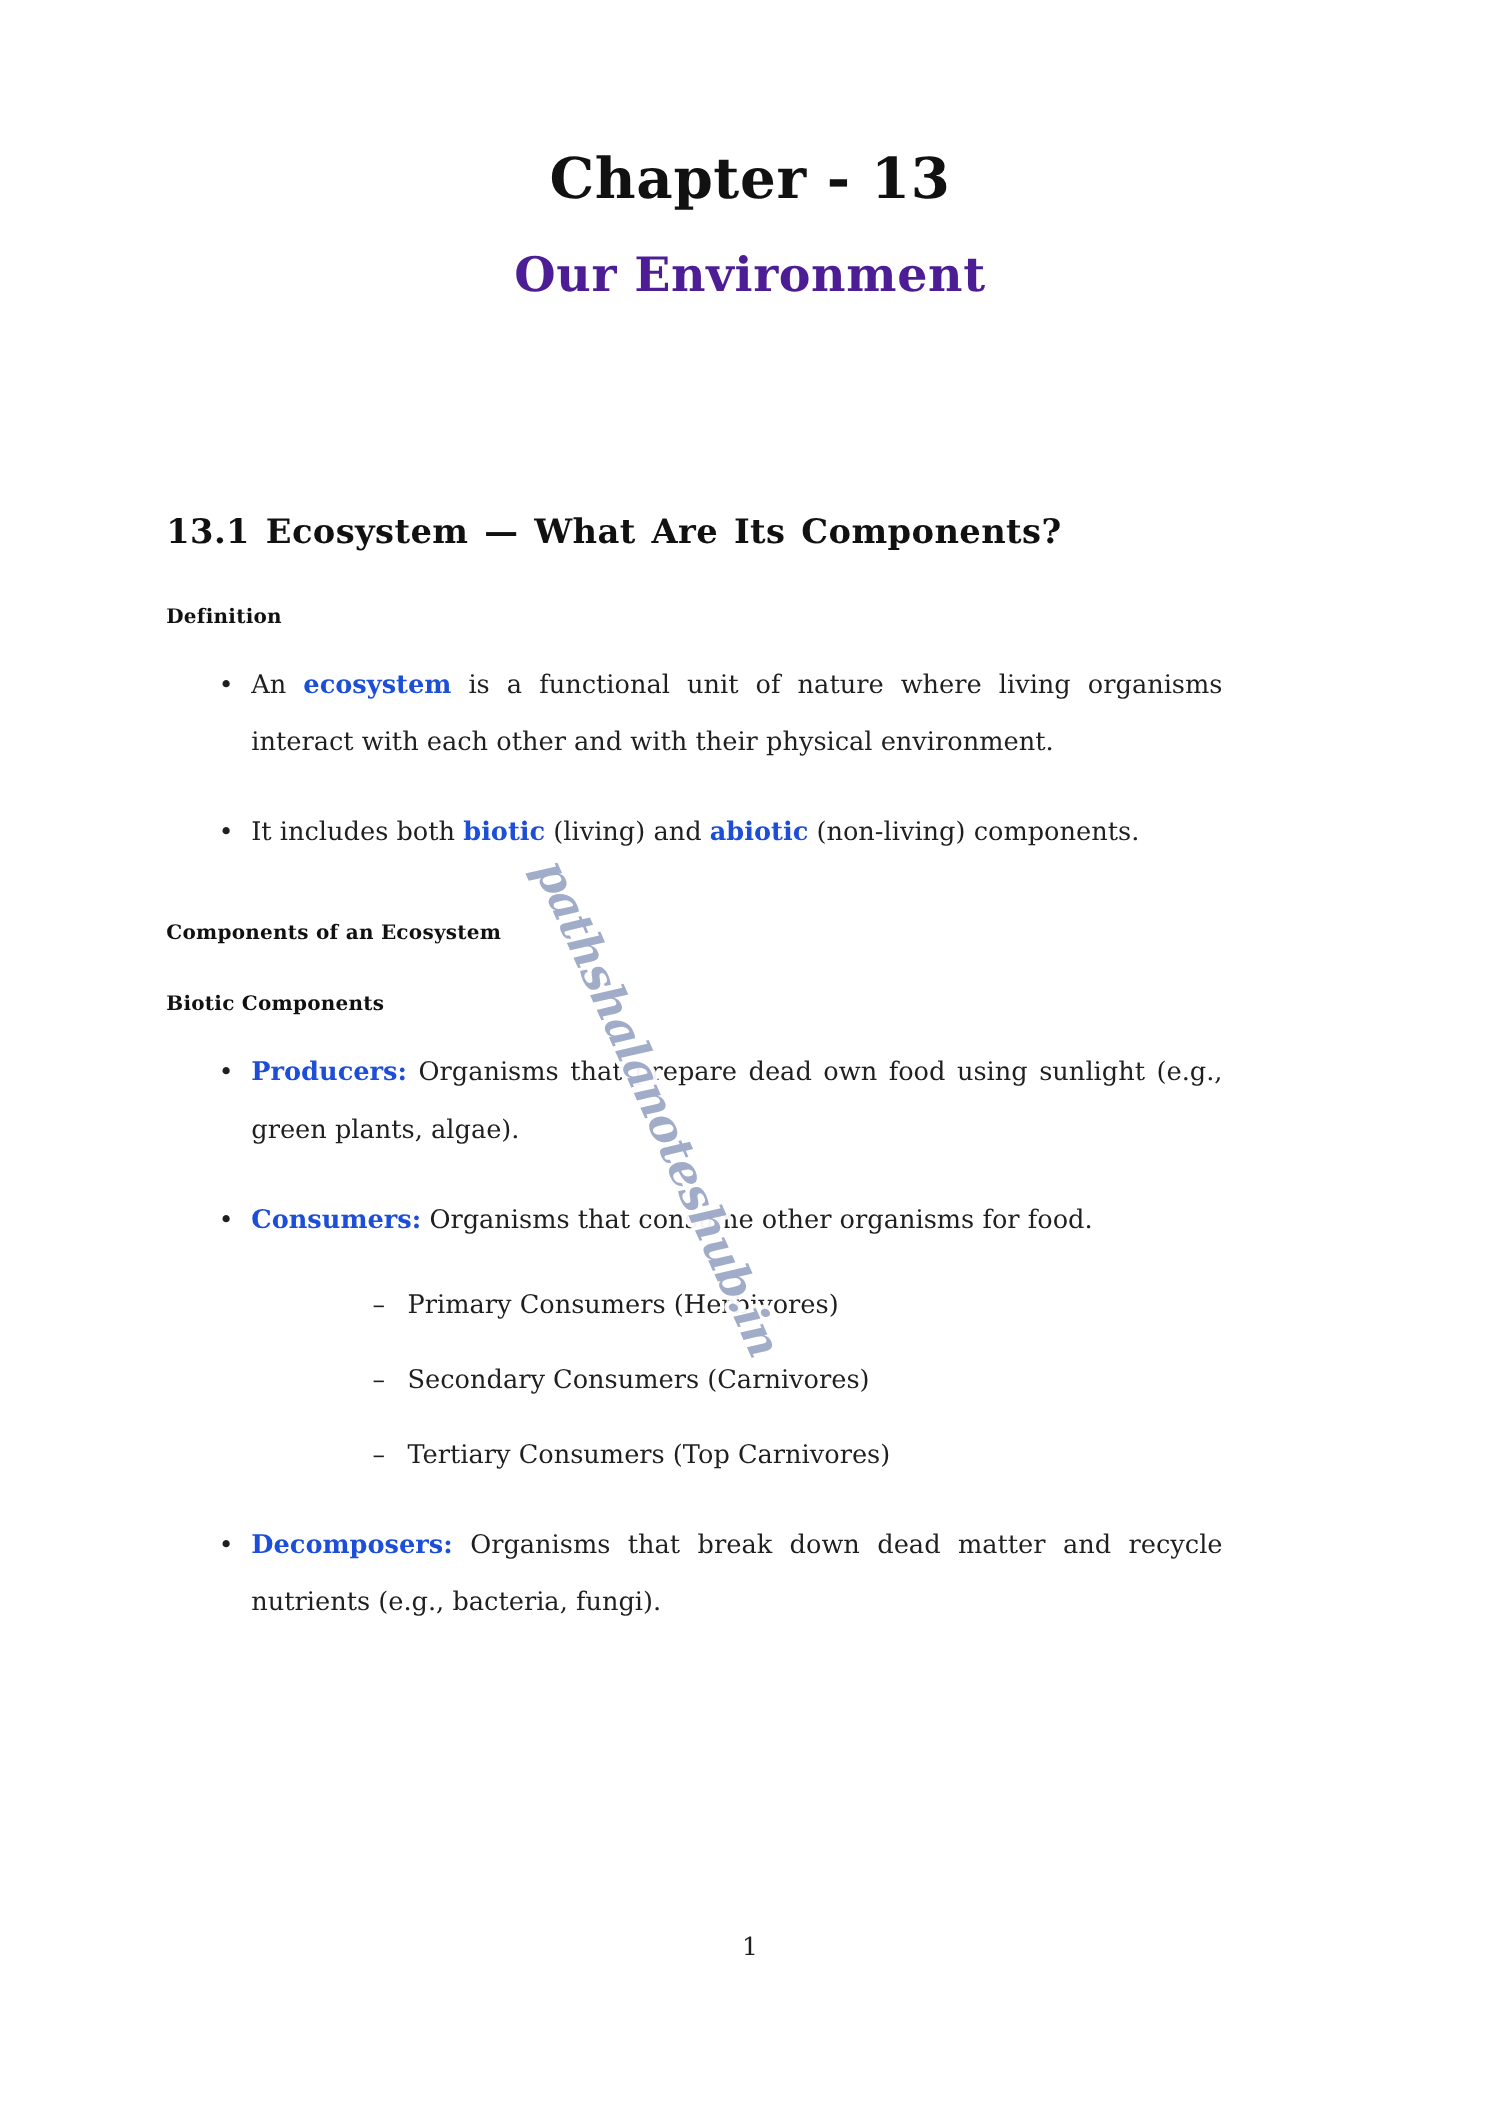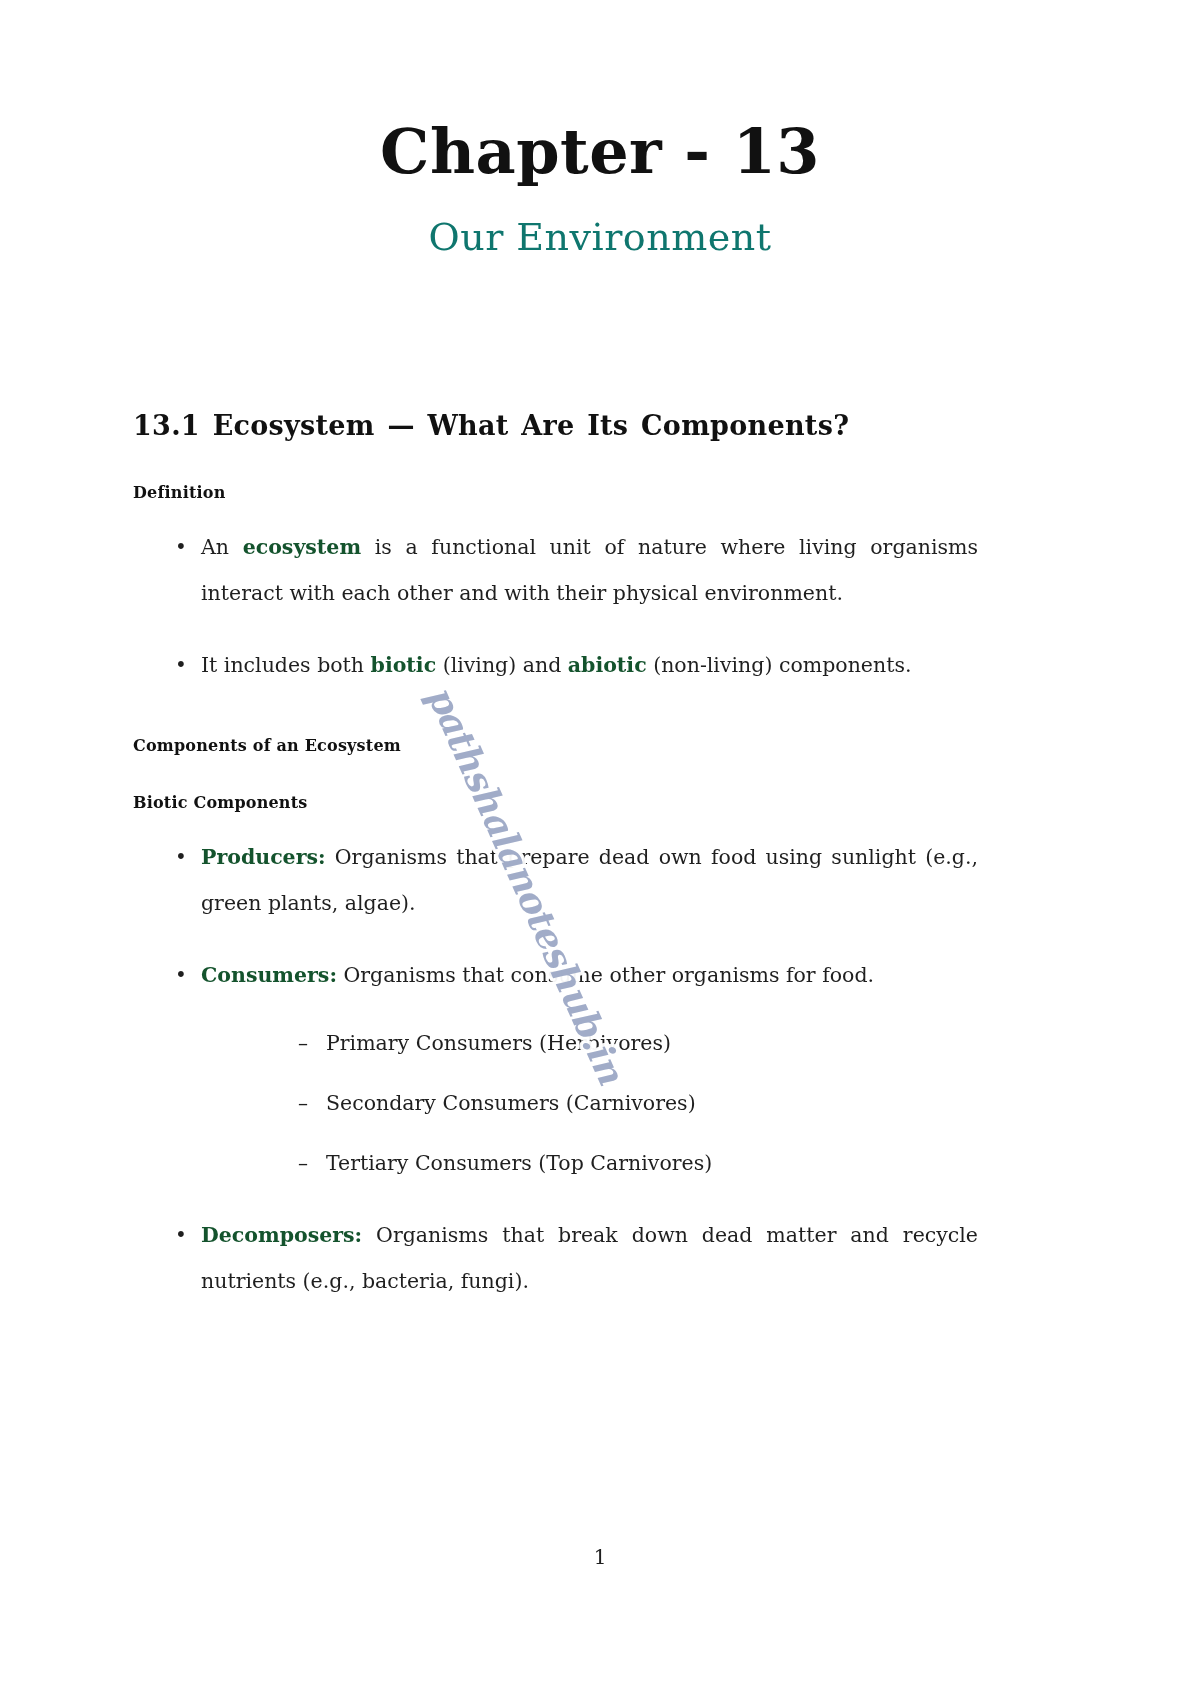--- a/index.html
+++ b/index.html
@@ -20,34 +20,34 @@
 
   
   .title-block {
     position: absolute;
     top: 118px;
     left: 0;
     width: 1200px;
     text-align: center;
   }
   .doc-title {
-    font-size: 62px;
+    font-size: 45px;
     font-weight: 700;
     letter-spacing: 0.5px;
     line-height: 1.1;
     margin: 0;
     color: #111111;
   }
   .doc-subtitle {
     font-size: 38px;
-    font-weight: 400;
+    font-weight: 700;
     letter-spacing: 0.5px;
     line-height: 1.15;
     margin: 30px 0 0 0;
-    color: #0f766e;
+    color: #4c1d95;
   }
 
   
   .content {
     position: absolute;
     top: 410px;
     left: 133px;
     width: 845px;
   }
   .section-heading {
@@ -92,21 +92,21 @@
   ul.bullets > li > .marker {
     position: absolute;
     left: 42px;
     top: 0;
     font-size: 20px;
     line-height: 46px;
     color: #1f1f1f;
   }
   ul.bullets > li b {
     font-weight: 700;
-    color: #14532d;
+    color: #1d4ed8;
   }
 
   ul.sub-bullets {
     list-style: none;
     margin: 22px 0 22px 0;
     padding: 0;
   }
   ul.sub-bullets > li {
     position: relative;
     padding-left: 125px;

